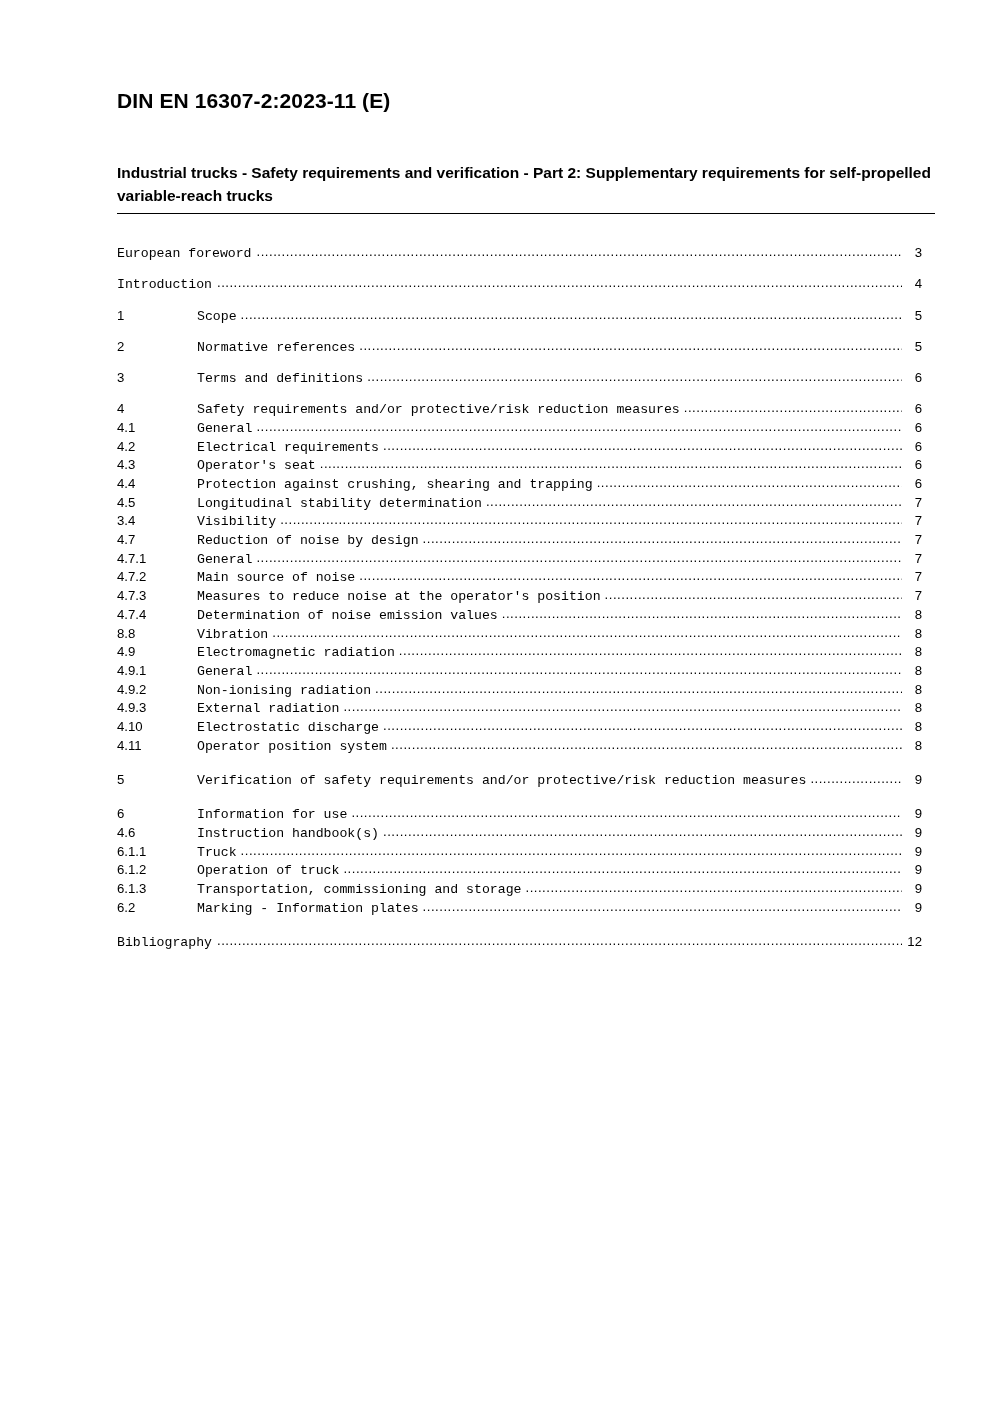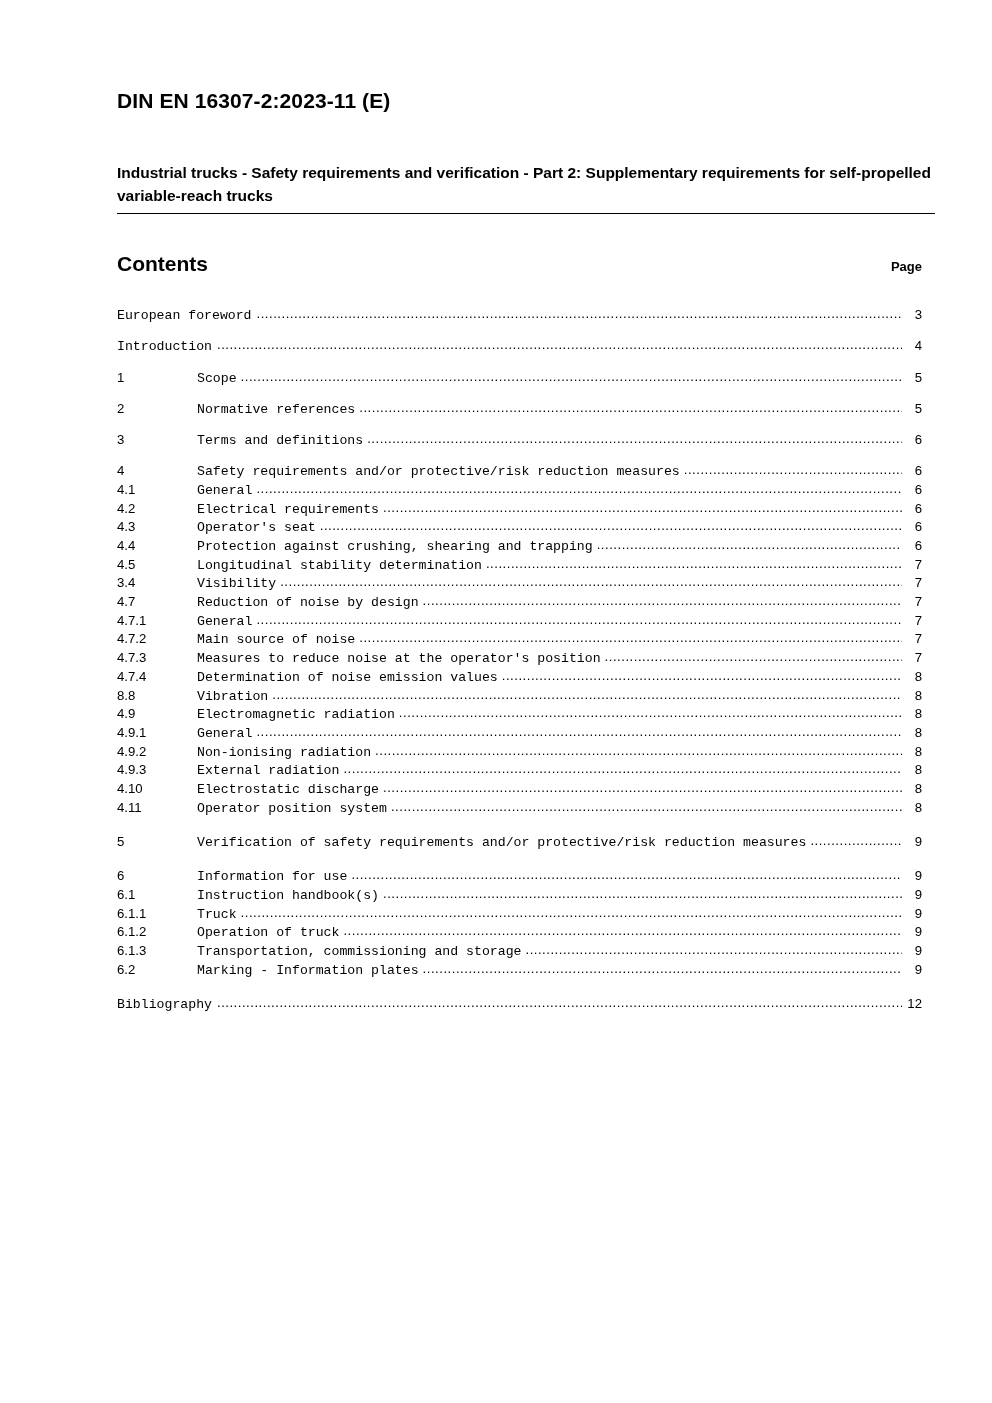--- a/index.html
+++ b/index.html
@@ -114,24 +114,20 @@
 </head>
 <body>
 
 <div class="page">
   <div class="content">
 
     <div class="doc-number">DIN EN 16307-2:2023-11 (E)</div>
 
     <div class="doc-title">Industrial trucks - Safety requirements and verification - Part 2: Supplementary requirements for self-propelled variable-reach trucks</div>
 
-    <div class="contents-head">
-      <div class="contents-title">Contents</div>
-      <div class="page-label">Page</div>
-    </div>
 
     <div class="toc" id="toc">
         <div class="toc-row loose-sm nonum">
           <span class="lbl">European foreword</span>
           <span class="dots"></span>
           <span class="pg">3</span>
         </div>
         <div class="toc-row loose-sm nonum">
           <span class="lbl">Introduction</span>
           <span class="dots"></span>
@@ -275,21 +271,21 @@
           <span class="dots"></span>
           <span class="pg">9</span>
         </div>
         <div class="toc-row tight">
           <span class="num">6</span>
           <span class="lbl">Information for use</span>
           <span class="dots"></span>
           <span class="pg">9</span>
         </div>
         <div class="toc-row tight">
-          <span class="num">6.1</span>
+          <span class="num">4.6</span>
           <span class="lbl">Instruction handbook(s)</span>
           <span class="dots"></span>
           <span class="pg">9</span>
         </div>
         <div class="toc-row tight">
           <span class="num">6.1.1</span>
           <span class="lbl">Truck</span>
           <span class="dots"></span>
           <span class="pg">9</span>
         </div>

